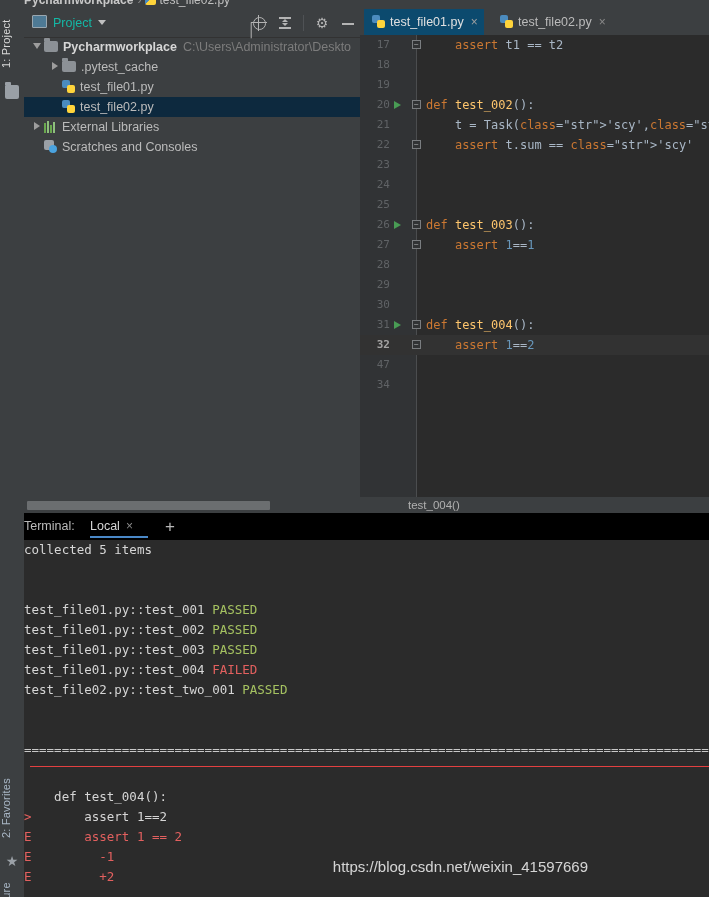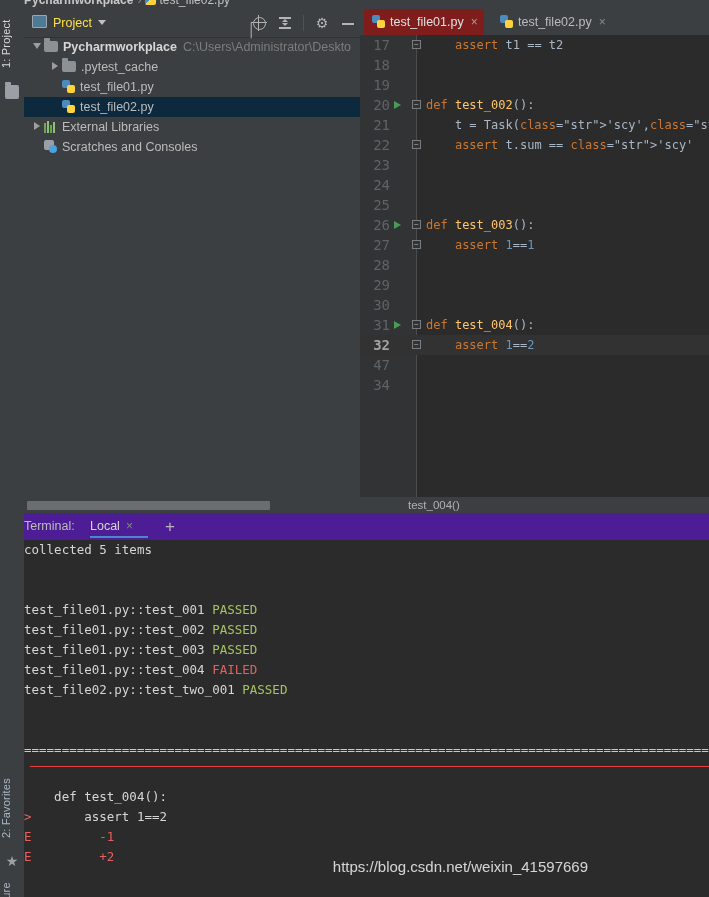--- a/index.html
+++ b/index.html
@@ -50,21 +50,21 @@
   .project-panel{
     position:absolute;left:24px;top:9px;width:336px;height:504px;
     background:#3c3f41;
   }
   .pp-toolbar{
     position:absolute;left:0;top:0;width:336px;height:28px;
     background:#3c3f41;border-bottom:1px solid #323232;
   }
   .pp-title{
     position:absolute;left:8px;top:0;height:28px;line-height:28px;
-    font-size:12.5px;color:#fde047;white-space:nowrap;
+    font-size:12.5px;color:#14b8a6;white-space:nowrap;
   }
   .pp-winicon{display:inline-block;width:13px;height:11px;border:1px solid #9aa7b0;
     background:#4e7a95;border-radius:1px;vertical-align:-1px;margin-right:6px;}
   .caret-dn{display:inline-block;width:0;height:0;margin-left:6px;
     border-left:4px solid transparent;border-right:4px solid transparent;
     border-top:5px solid #c0c0c0;vertical-align:2px;}
   .pp-actions{position:absolute;right:4px;top:0;height:28px;display:flex;align-items:center;gap:10px;}
   .pp-actions .ic{width:16px;height:16px;position:relative;}
   .ic-target:before{content:"";position:absolute;left:2px;top:2px;width:11px;height:11px;border:1.4px solid #b4b4b4;border-radius:50%;}
   .ic-target:after{content:"";position:absolute;left:7px;top:0px;width:1.4px;height:16px;background:#b4b4b4;
@@ -109,53 +109,53 @@
   .pathdim{color:#7c7c7c;font-weight:normal;padding-left:6px;}
 
   .hscroll-track{position:absolute;left:0;bottom:2px;width:336px;height:11px;background:#3c3f41;}
   .hscroll-thumb{position:absolute;left:3px;top:1px;width:243px;height:9px;background:#6b6e70;border-radius:1px;}
 
   
   .editor{position:absolute;left:360px;top:9px;width:349px;height:504px;background:#2b2b2b;}
   .tabbar{position:absolute;left:0;top:0;width:349px;height:26px;background:#3c3f41;}
   .tab{position:absolute;top:0;height:26px;line-height:26px;font-size:12.5px;
     color:#bbbbbb;padding:0 6px 0 8px;white-space:nowrap;}
-  .tab.active{background:#7f1d1d;border-bottom:2px solid #0ea5e9;color:#e0e0e0;}
+  .tab.active{background:#0c4a6e;border-bottom:2px solid #0ea5e9;color:#e0e0e0;}
   .tab .pyfile{margin-right:5px;}
   .tabclose{color:#8a8a8a;font-size:12px;margin-left:7px;}
   .tab.active .tabclose{color:#a0a0a0;}
 
   .code-area{position:absolute;left:0;top:26px;width:349px;height:462px;background:#2b2b2b;overflow:hidden;}
   .gutter{position:absolute;left:0;top:0;width:56px;height:462px;background:#313335;}
   .codelines{position:absolute;left:0;top:0;width:349px;}
   .cl{position:relative;height:20px;line-height:20px;
     font-family:"DejaVu Sans Mono", monospace;font-size:12px;white-space:pre;}
   .cl.cur{background:#323232;padding-left:40px;}
-  .ln{position:absolute;left:0;width:30px;text-align:right;color:#606366;font-size:14px;
+  .ln{position:absolute;left:0;width:30px;text-align:right;color:#606366;font-size:11px;
      font-family:"DejaVu Sans Mono", monospace;}
   .cl.cur .ln{color:#a4a3a3;font-weight:bold;}
   .runmark{position:absolute;left:34px;top:6px;width:0;height:0;
     border-top:4.5px solid transparent;border-bottom:4.5px solid transparent;
     border-left:7px solid #499c54;}
   .foldmark{position:absolute;left:52px;top:5px;width:9px;height:9px;
     border:1px solid #7a7d80;color:#9a9d9f;font-size:8px;line-height:7px;text-align:center;
     background:#313335;box-sizing:border-box;}
   .foldline{position:absolute;left:56px;top:0;width:1px;height:100%;background:#4b4d4f;}
   .ctext{position:absolute;left:66px;top:0;}
   .k{color:#cc7832;}
   .fn{color:#ffc66d;}
   .num{color:#6897bb;}
   .pl{color:#a9b7c6;}
 
   .ed-breadcrumb{position:absolute;left:0;bottom:0;width:349px;height:16px;
     background:#3c3f41;line-height:16px;font-size:11.5px;color:#b0b0b0;padding-left:48px;box-sizing:border-box;}
 
   
   .terminal{position:absolute;left:24px;top:513px;width:685px;height:384px;background:#3c3f41;}
-  .term-head{position:absolute;left:0;top:0;width:685px;height:27px;background:#4c1d95;}
+  .term-head{position:absolute;left:0;top:0;width:685px;height:27px;background:#000000;}
   .term-label{position:absolute;left:0;top:0;height:27px;line-height:27px;font-size:12.5px;color:#bbbbbb;}
   .term-tab{position:absolute;left:66px;top:0;height:27px;line-height:27px;font-size:12.5px;color:#d6d6d6;}
   .term-tab .und{position:absolute;left:0;bottom:2px;width:58px;height:2px;background:#4a88c7;}
   .term-x{color:#8a8a8a;font-size:12px;margin-left:6px;}
   .term-plus{position:absolute;left:141px;top:0;height:27px;line-height:27px;font-size:17px;color:#b8b8b8;}
 
   .term-body{position:absolute;left:0;top:27px;width:685px;height:357px;background:#2b2b2b;overflow:hidden;
     font-family:"DejaVu Sans Mono", monospace;font-size:12.5px;color:#d6d6d6;}
   .tl{height:20px;line-height:20px;white-space:pre;}
   .pass{color:#a5c261;}
@@ -292,20 +292,21 @@
         <div class="tl"><span>test_file01.py::test_003 </span><span class="pass">PASSED</span></div>
         <div class="tl"><span>test_file01.py::test_004 </span><span class="fail">FAILED</span></div>
         <div class="tl"><span>test_file02.py::test_two_001 </span><span class="pass">PASSED</span></div>
         <div class="tl">&nbsp;</div>
         <div class="tl">&nbsp;</div>
         <div class="tl"><span class="eq">========================================================================================================</span></div>
         <div class="redline"></div>
         <div class="tl">&nbsp;</div>
         <div class="tl">    def test_004():</div>
         <div class="tl"><span class="rederr">&gt;</span><span>       assert 1==2</span></div>
+        <div class="tl"><span class="rederr">E</span><span class="rederr">       assert 1 == 2</span></div>
         <div class="tl"><span class="rederr">E</span><span class="rederr">         -1</span></div>
         <div class="tl"><span class="rederr">E</span><span class="rederr">         +2</span></div>
         <div class="tl">&nbsp;</div>
       </div>
   </div>
 
   <div class="watermark">https://blog.csdn.net/weixin_41597669</div>
 </div>
 
 </body></html>

